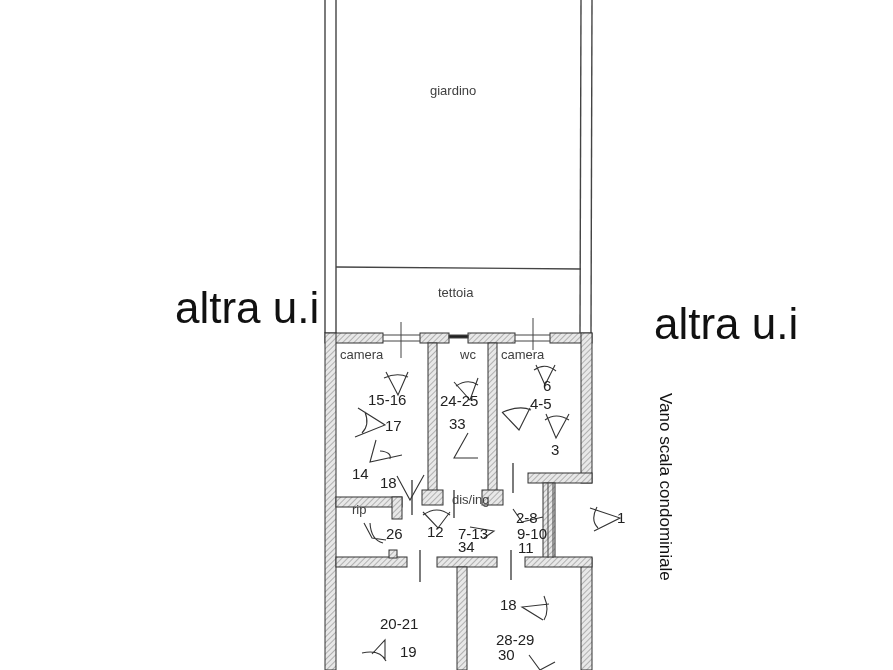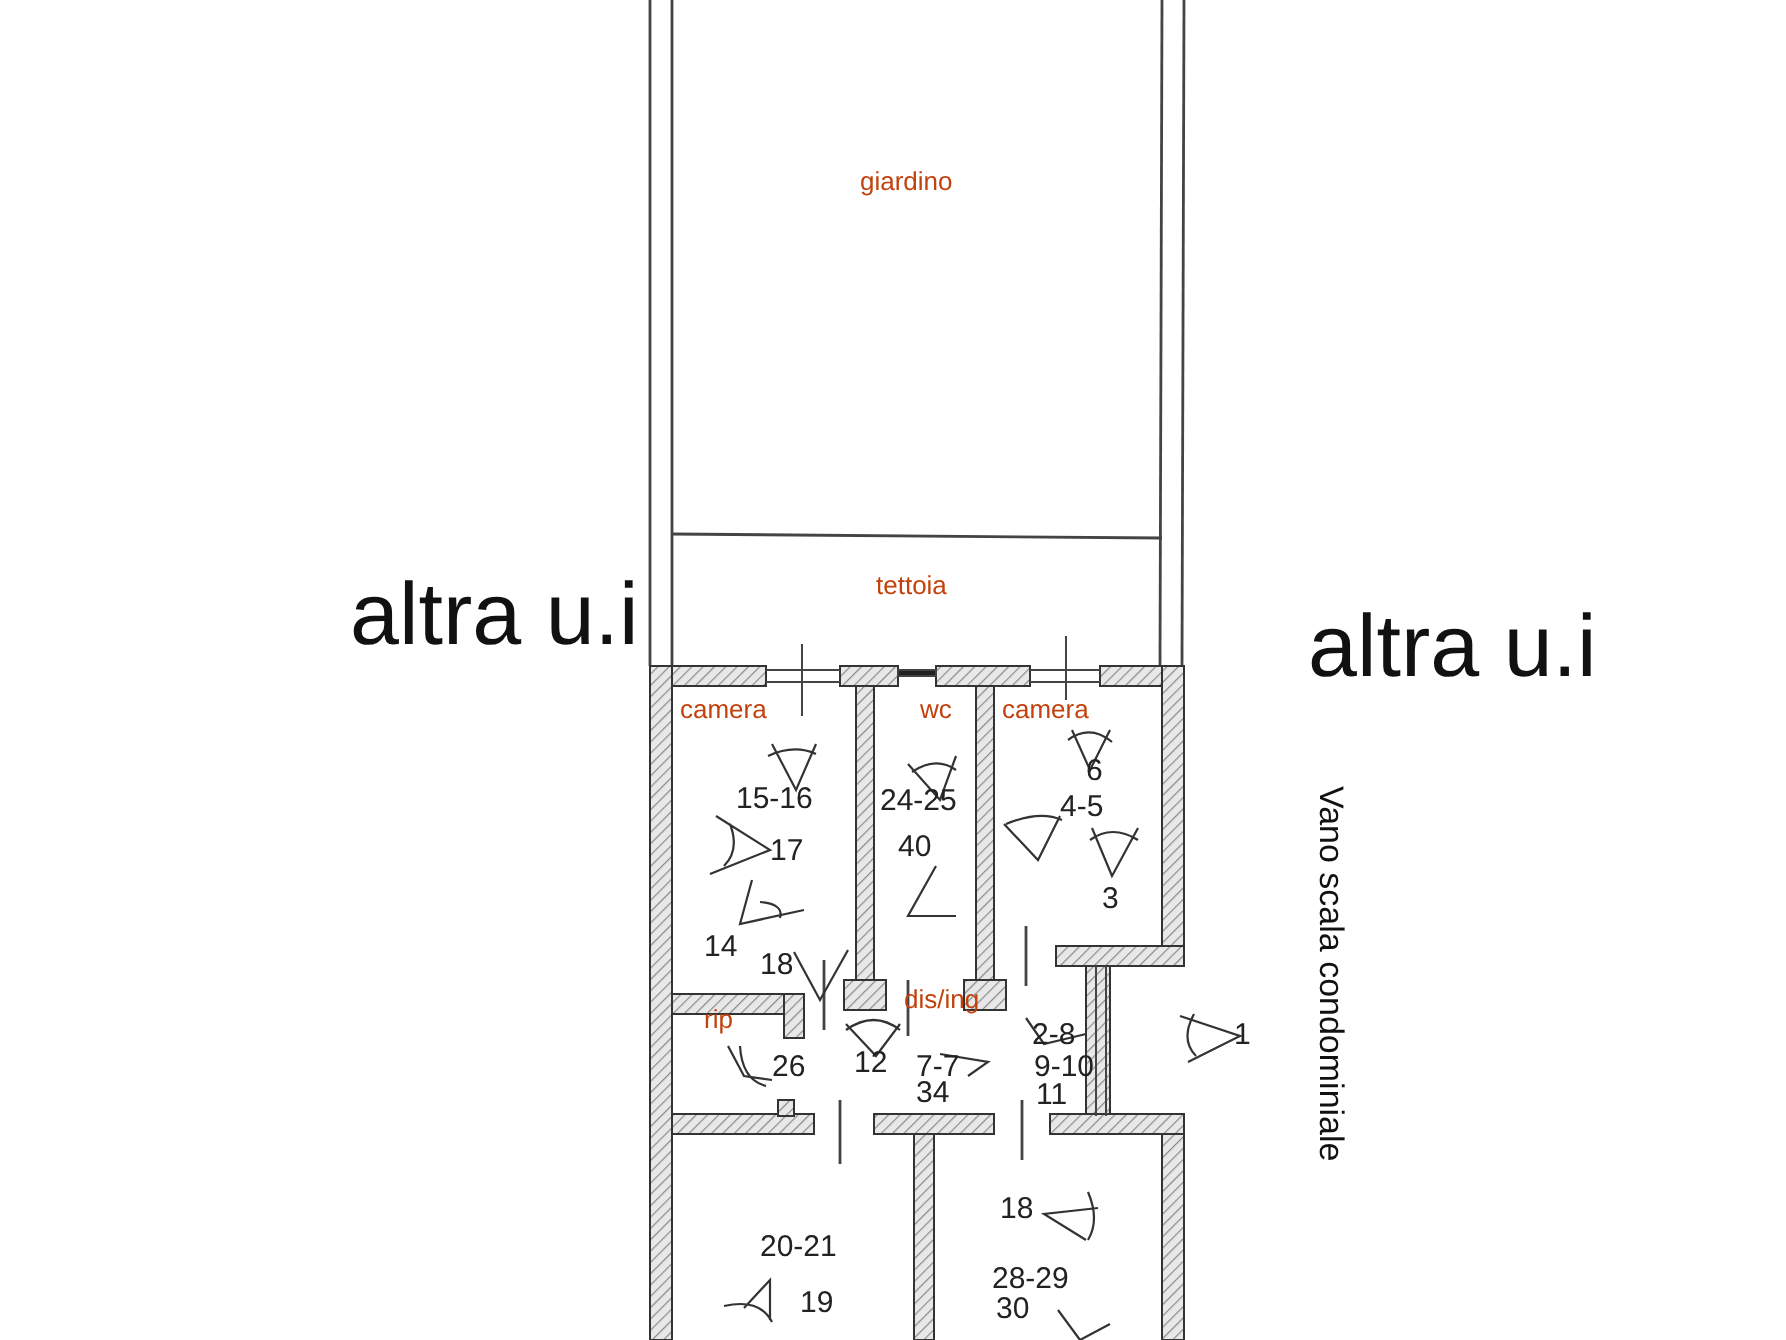--- a/index.html
+++ b/index.html
@@ -1,18 +1,18 @@
 <!DOCTYPE html>
 <html><head>
 <meta charset="utf-8">
 <style>
   html, body { margin: 0; padding: 0; background: #ffffff; }
   body { width: 893px; height: 670px; overflow: hidden; position: relative; font-family: "Liberation Sans", sans-serif; }
   #plan { position: absolute; left: 0; top: 0; }
-  .lbl { position: absolute; color: #c2410c; white-space: nowrap; }
+  .lbl { position: absolute; color: #404040; white-space: nowrap; }
   .big { font-size: 44px; color: #111; margin-left: 48px; }
   .room { font-size: 13px; }
   .num { font-size: 15px; color: #222; }
   .vert { position: absolute; font-size: 17px; color: #111; transform-origin: left top; transform: rotate(90deg); white-space: nowrap; }
 </style>
 </head>
 <body>
 
 <svg id="plan" width="893" height="670" viewBox="0 0 893 670" xmlns="http://www.w3.org/2000/svg">
   <defs>
@@ -115,27 +115,27 @@
 <div class="lbl room" style="left:460px; top:347px;">wc</div>
 <div class="lbl room" style="left:501px; top:347px;">camera</div>
 <div class="lbl room" style="left:452px; top:492px;">dis/ing</div>
 <div class="lbl room" style="left:352px; top:502px;">rip</div>
 
 <div class="lbl num" style="left:368px; top:391px;">15-16</div>
 <div class="lbl num" style="left:385px; top:417px;">17</div>
 <div class="lbl num" style="left:352px; top:465px;">14</div>
 <div class="lbl num" style="left:380px; top:474px;">18</div>
 <div class="lbl num" style="left:440px; top:392px;">24-25</div>
-<div class="lbl num" style="left:449px; top:415px;">40</div>
+<div class="lbl num" style="left:449px; top:415px;">33</div>
 <div class="lbl num" style="left:543px; top:377px;">6</div>
 <div class="lbl num" style="left:530px; top:395px;">4-5</div>
 <div class="lbl num" style="left:551px; top:441px;">3</div>
 <div class="lbl num" style="left:386px; top:525px;">26</div>
 <div class="lbl num" style="left:427px; top:523px;">12</div>
-<div class="lbl num" style="left:458px; top:525px;">7-7</div>
+<div class="lbl num" style="left:458px; top:525px;">7-13</div>
 <div class="lbl num" style="left:458px; top:538px;">34</div>
 <div class="lbl num" style="left:516px; top:509px;">2-8</div>
 <div class="lbl num" style="left:517px; top:525px;">9-10</div>
 <div class="lbl num" style="left:518px; top:539px;">11</div>
 <div class="lbl num" style="left:617px; top:509px;">1</div>
 <div class="lbl num" style="left:380px; top:615px;">20-21</div>
 <div class="lbl num" style="left:400px; top:643px;">19</div>
 <div class="lbl num" style="left:500px; top:596px;">18</div>
 <div class="lbl num" style="left:496px; top:631px;">28-29</div>
 <div class="lbl num" style="left:498px; top:646px;">30</div>

